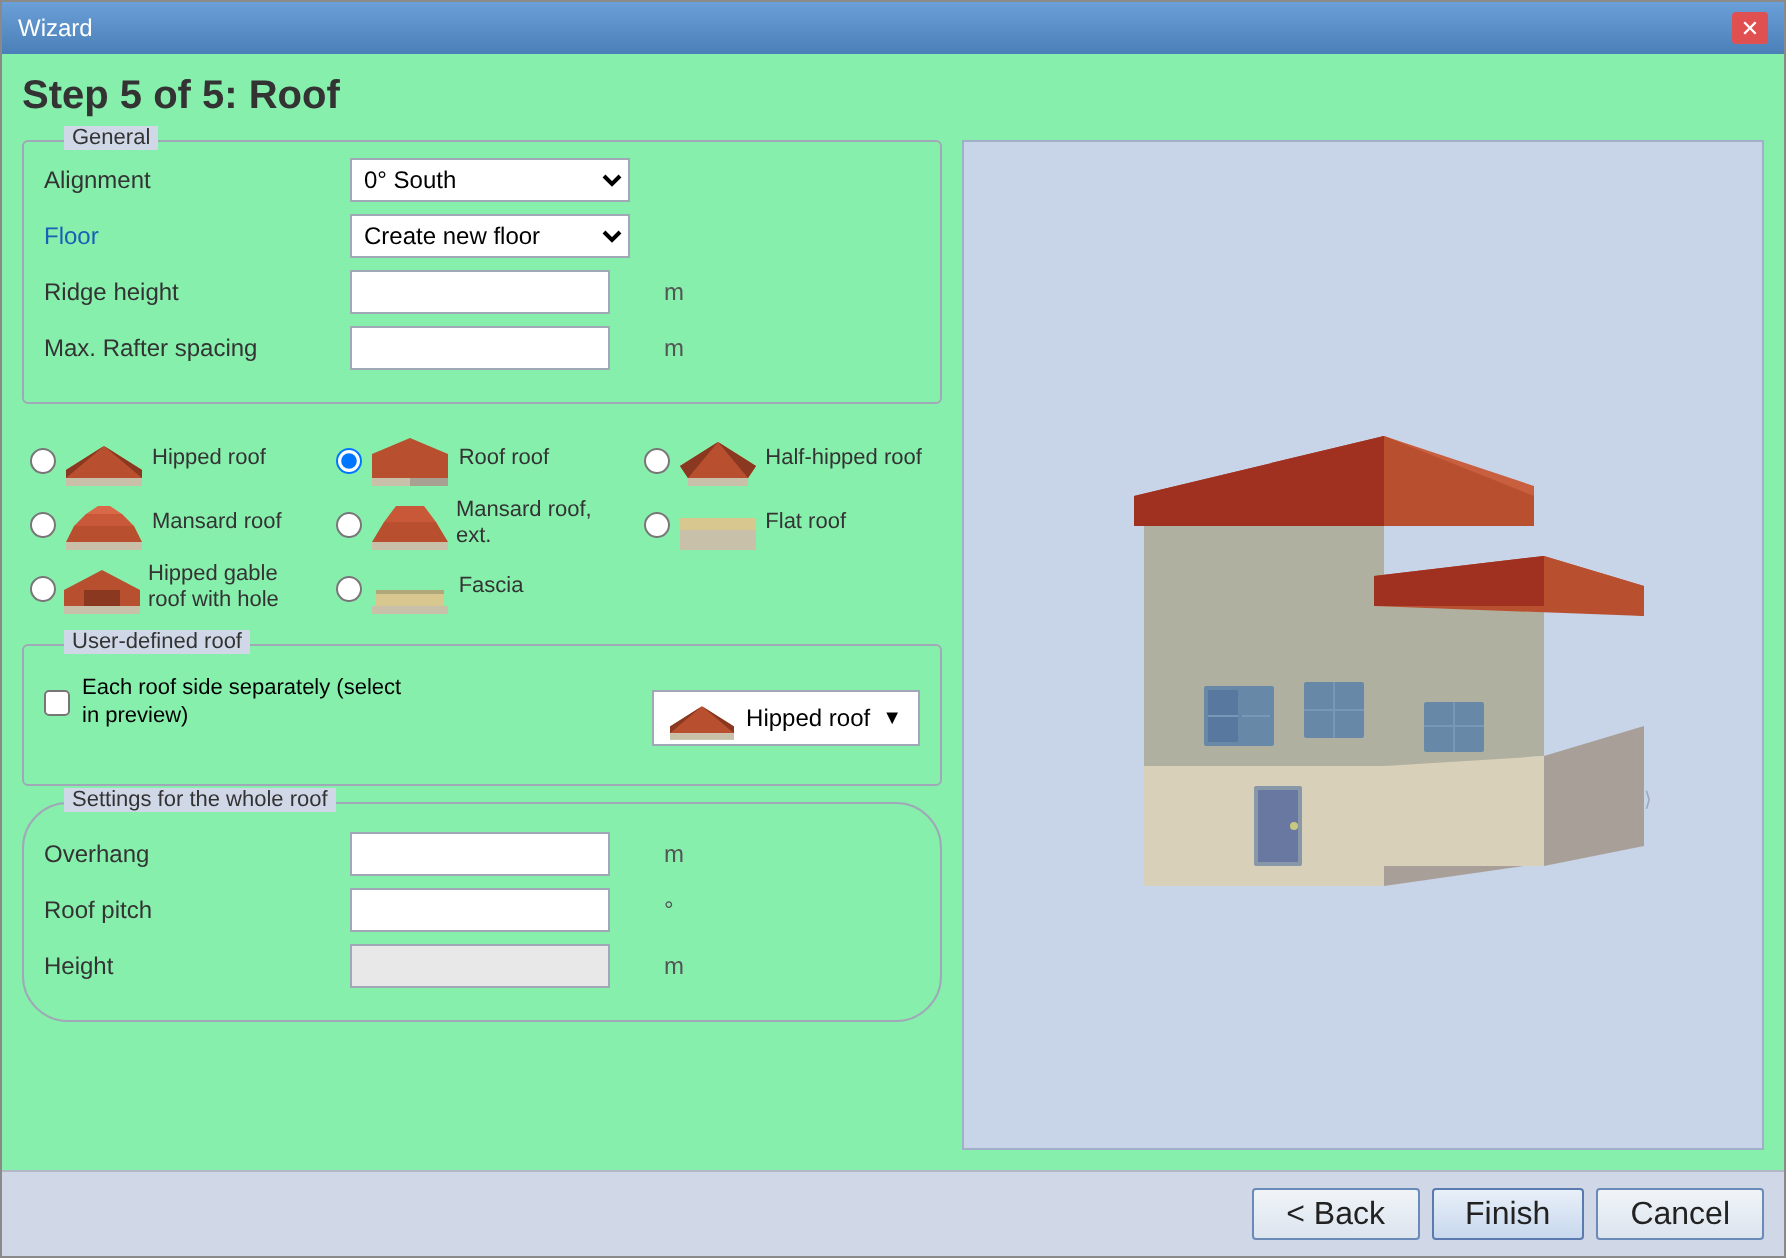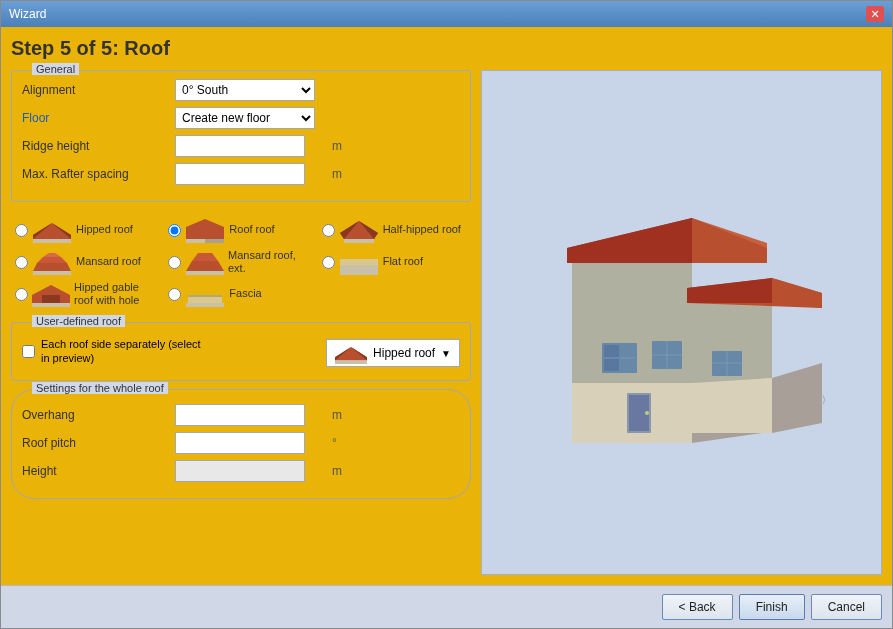--- a/index.html
+++ b/index.html
@@ -8,21 +8,21 @@
       font-size: 12px;
       background: #d0d8e8;
       width: 893px;
       height: 629px;
       overflow: hidden;
     }
 
     .window {
       width: 893px;
       height: 629px;
-      background: #eab308;
+      background: #86efac;
       border: 1px solid #8a8a8a;
       display: flex;
       flex-direction: column;
     }
 
     .title-bar {
       background: linear-gradient(to bottom, #6a9fd8, #4a7fb8);
       color: white;
       padding: 4px 8px;
       display: flex;
@@ -189,21 +189,21 @@
 
     
     .user-defined-box {
       padding-top: 14px;
     }
 
     .checkbox-row {
       display: flex;
       align-items: center;
       gap: 6px;
-      margin-bottom: 4px;
+      margin-bottom: 16px;
     }
 
     .checkbox-row input[type="checkbox"] {
       width: 13px;
       height: 13px;
     }
 
     .user-defined-inner {
       display: flex;
       align-items: center;
@@ -233,21 +233,21 @@
       justify-content: flex-end;
       gap: 6px;
       flex-shrink: 0;
     }
 
     .btn {
       padding: 4px 16px;
       height: 26px;
       border: 1px solid #6a8ab8;
       background: linear-gradient(to bottom, #f0f4f8, #dce4ee);
-      font-size: 12px;
+      font-size: 16px;
       cursor: pointer;
       color: #222;
       border-radius: 2px;
     }
 
     .btn-primary {
       background: linear-gradient(to bottom, #e8f0f8, #c8d8ee);
       border-color: #5a7ab0;
       font-weight: normal;
     }

